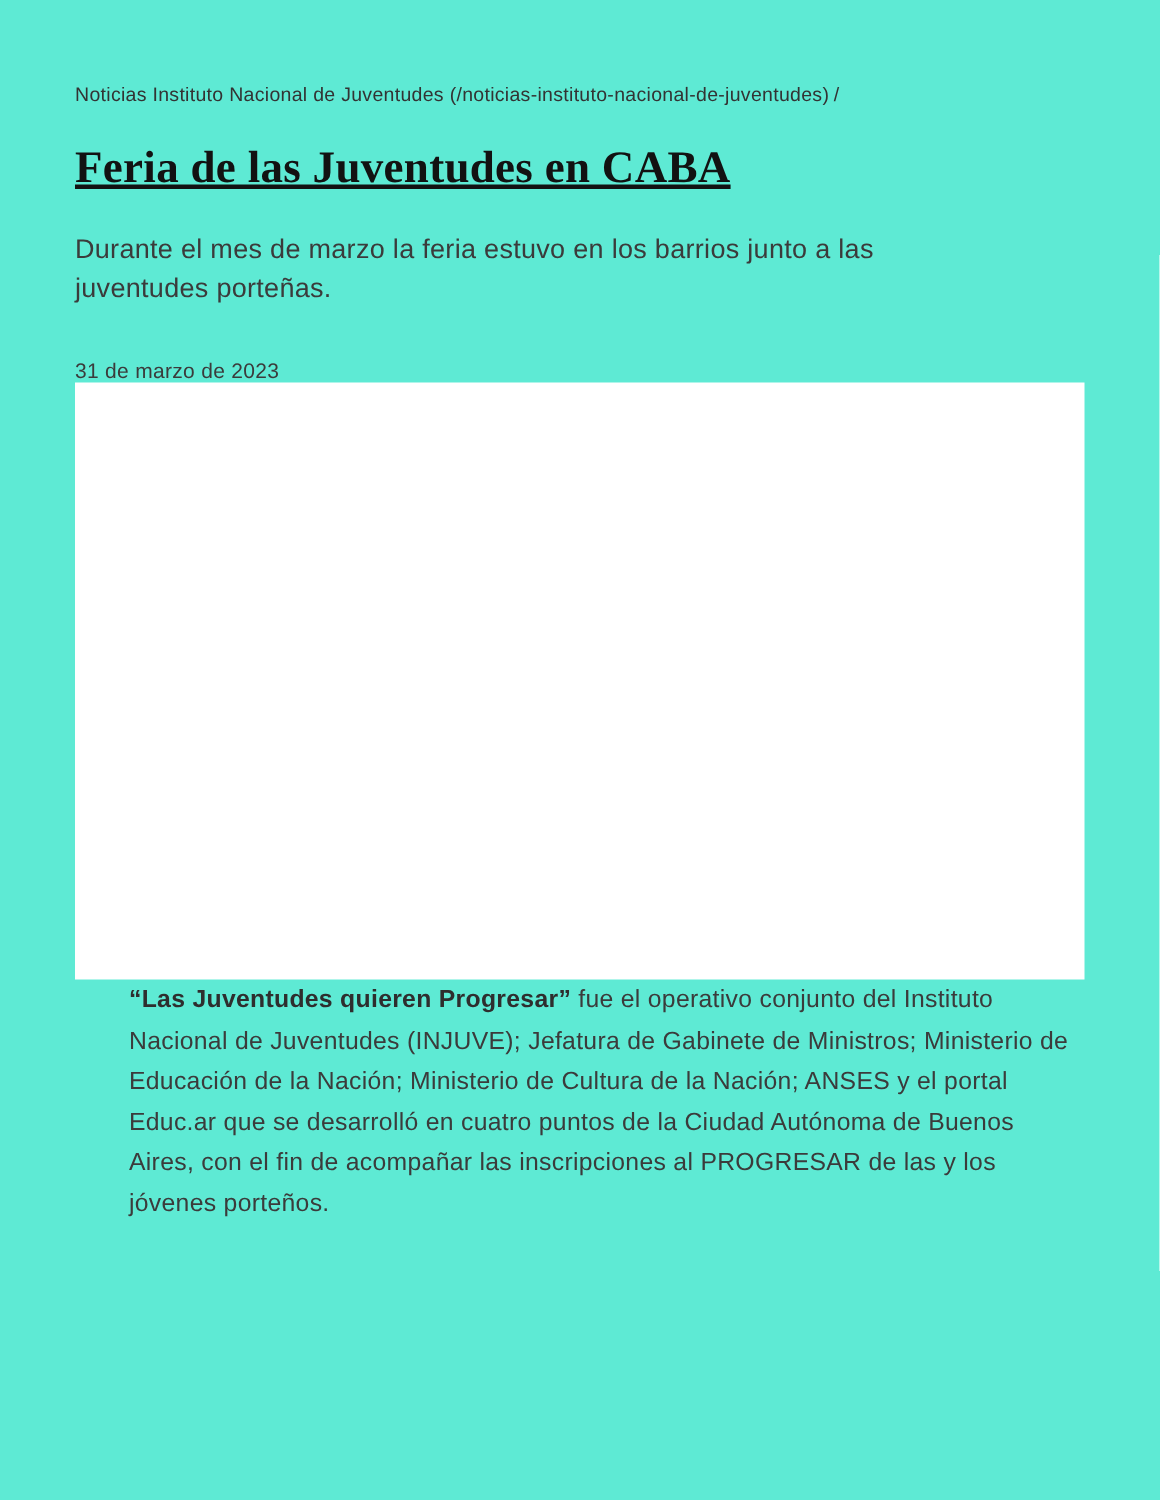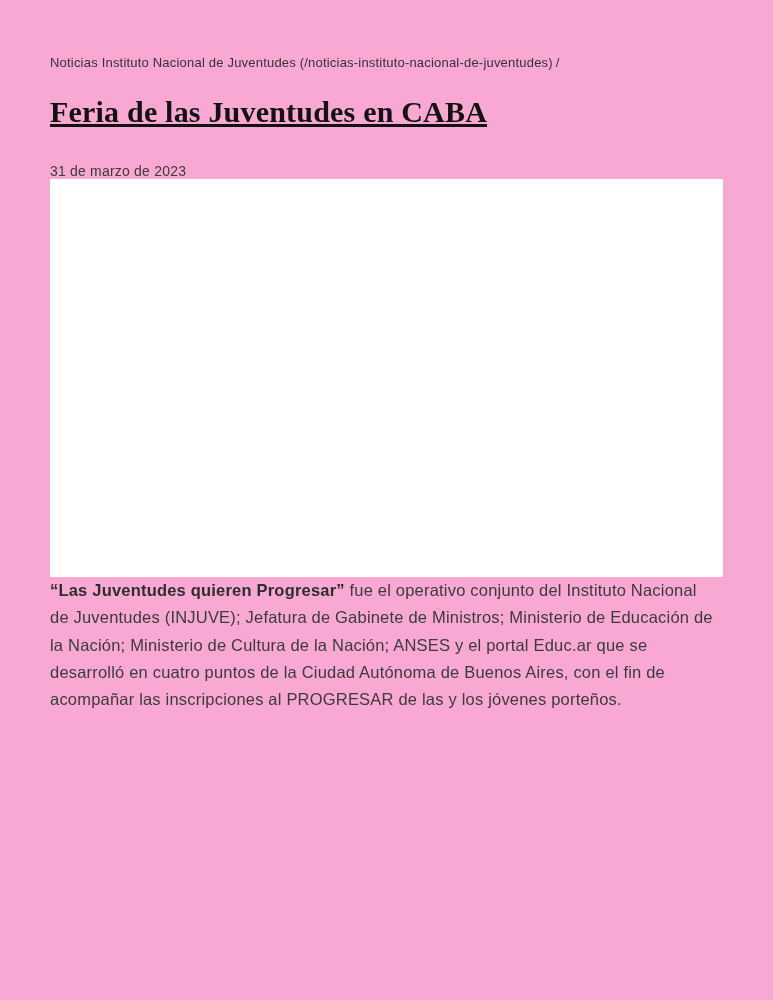--- a/index.html
+++ b/index.html
@@ -3,21 +3,21 @@
 <meta charset="utf-8">
 <style>
   * { margin: 0; padding: 0; box-sizing: border-box; }
   html, body {
     background: #ffffff;
     font-family: "Liberation Sans", sans-serif;
   }
   .page {
     width: 773px;
     height: 1000px;
-    background: #f9a8d4;
+    background: #5eead4;
     position: relative;
     overflow: hidden;
   }
   .content {
     padding: 54px 50px 0 50px;
   }
   .breadcrumb {
     font-size: 13px;
     color: #333333;
     letter-spacing: 0.2px;
@@ -59,38 +59,40 @@
     height: 398px;
     width: 100%;
     background: #ffffff;
   }
   .body-paragraph {
     font-size: 16.5px;
     line-height: 1.65;
     color: #3b3b3b;
     max-width: 668px;
     letter-spacing: 0.2px;
+    margin-left: 36px;
   }
   .body-paragraph .lead-bold {
     font-weight: 700;
     color: #2e2e2e;
   }
 </style>
 </head>
 <body>
 
 <div class="page">
   <div class="content">
 
     <nav class="breadcrumb">
       <a href="#">Noticias Instituto Nacional de Juventudes (/noticias-instituto-nacional-de-juventudes)</a><span class="sep">/</span>
     </nav>
 
     <h1 class="article-title">Feria de las Juventudes en CABA</h1>
 
+    <p class="lede">Durante el mes de marzo la feria estuvo en los barrios junto a las juventudes porteñas.</p>
 
     <p class="date">31 de marzo de 2023</p>
 
     <div class="media-placeholder"></div>
 
     <p class="body-paragraph"><span class="lead-bold">“Las Juventudes quieren Progresar”</span><span> fue el operativo conjunto del Instituto Nacional de Juventudes (INJUVE); Jefatura de Gabinete de Ministros; Ministerio de Educación de la Nación; Ministerio de Cultura de la Nación; ANSES y el portal Educ.ar que se desarrolló en cuatro puntos de la Ciudad Autónoma de Buenos Aires, con el fin de acompañar las inscripciones al PROGRESAR de las y los jóvenes porteños.</span></p>
 
   </div>
 </div>
 

